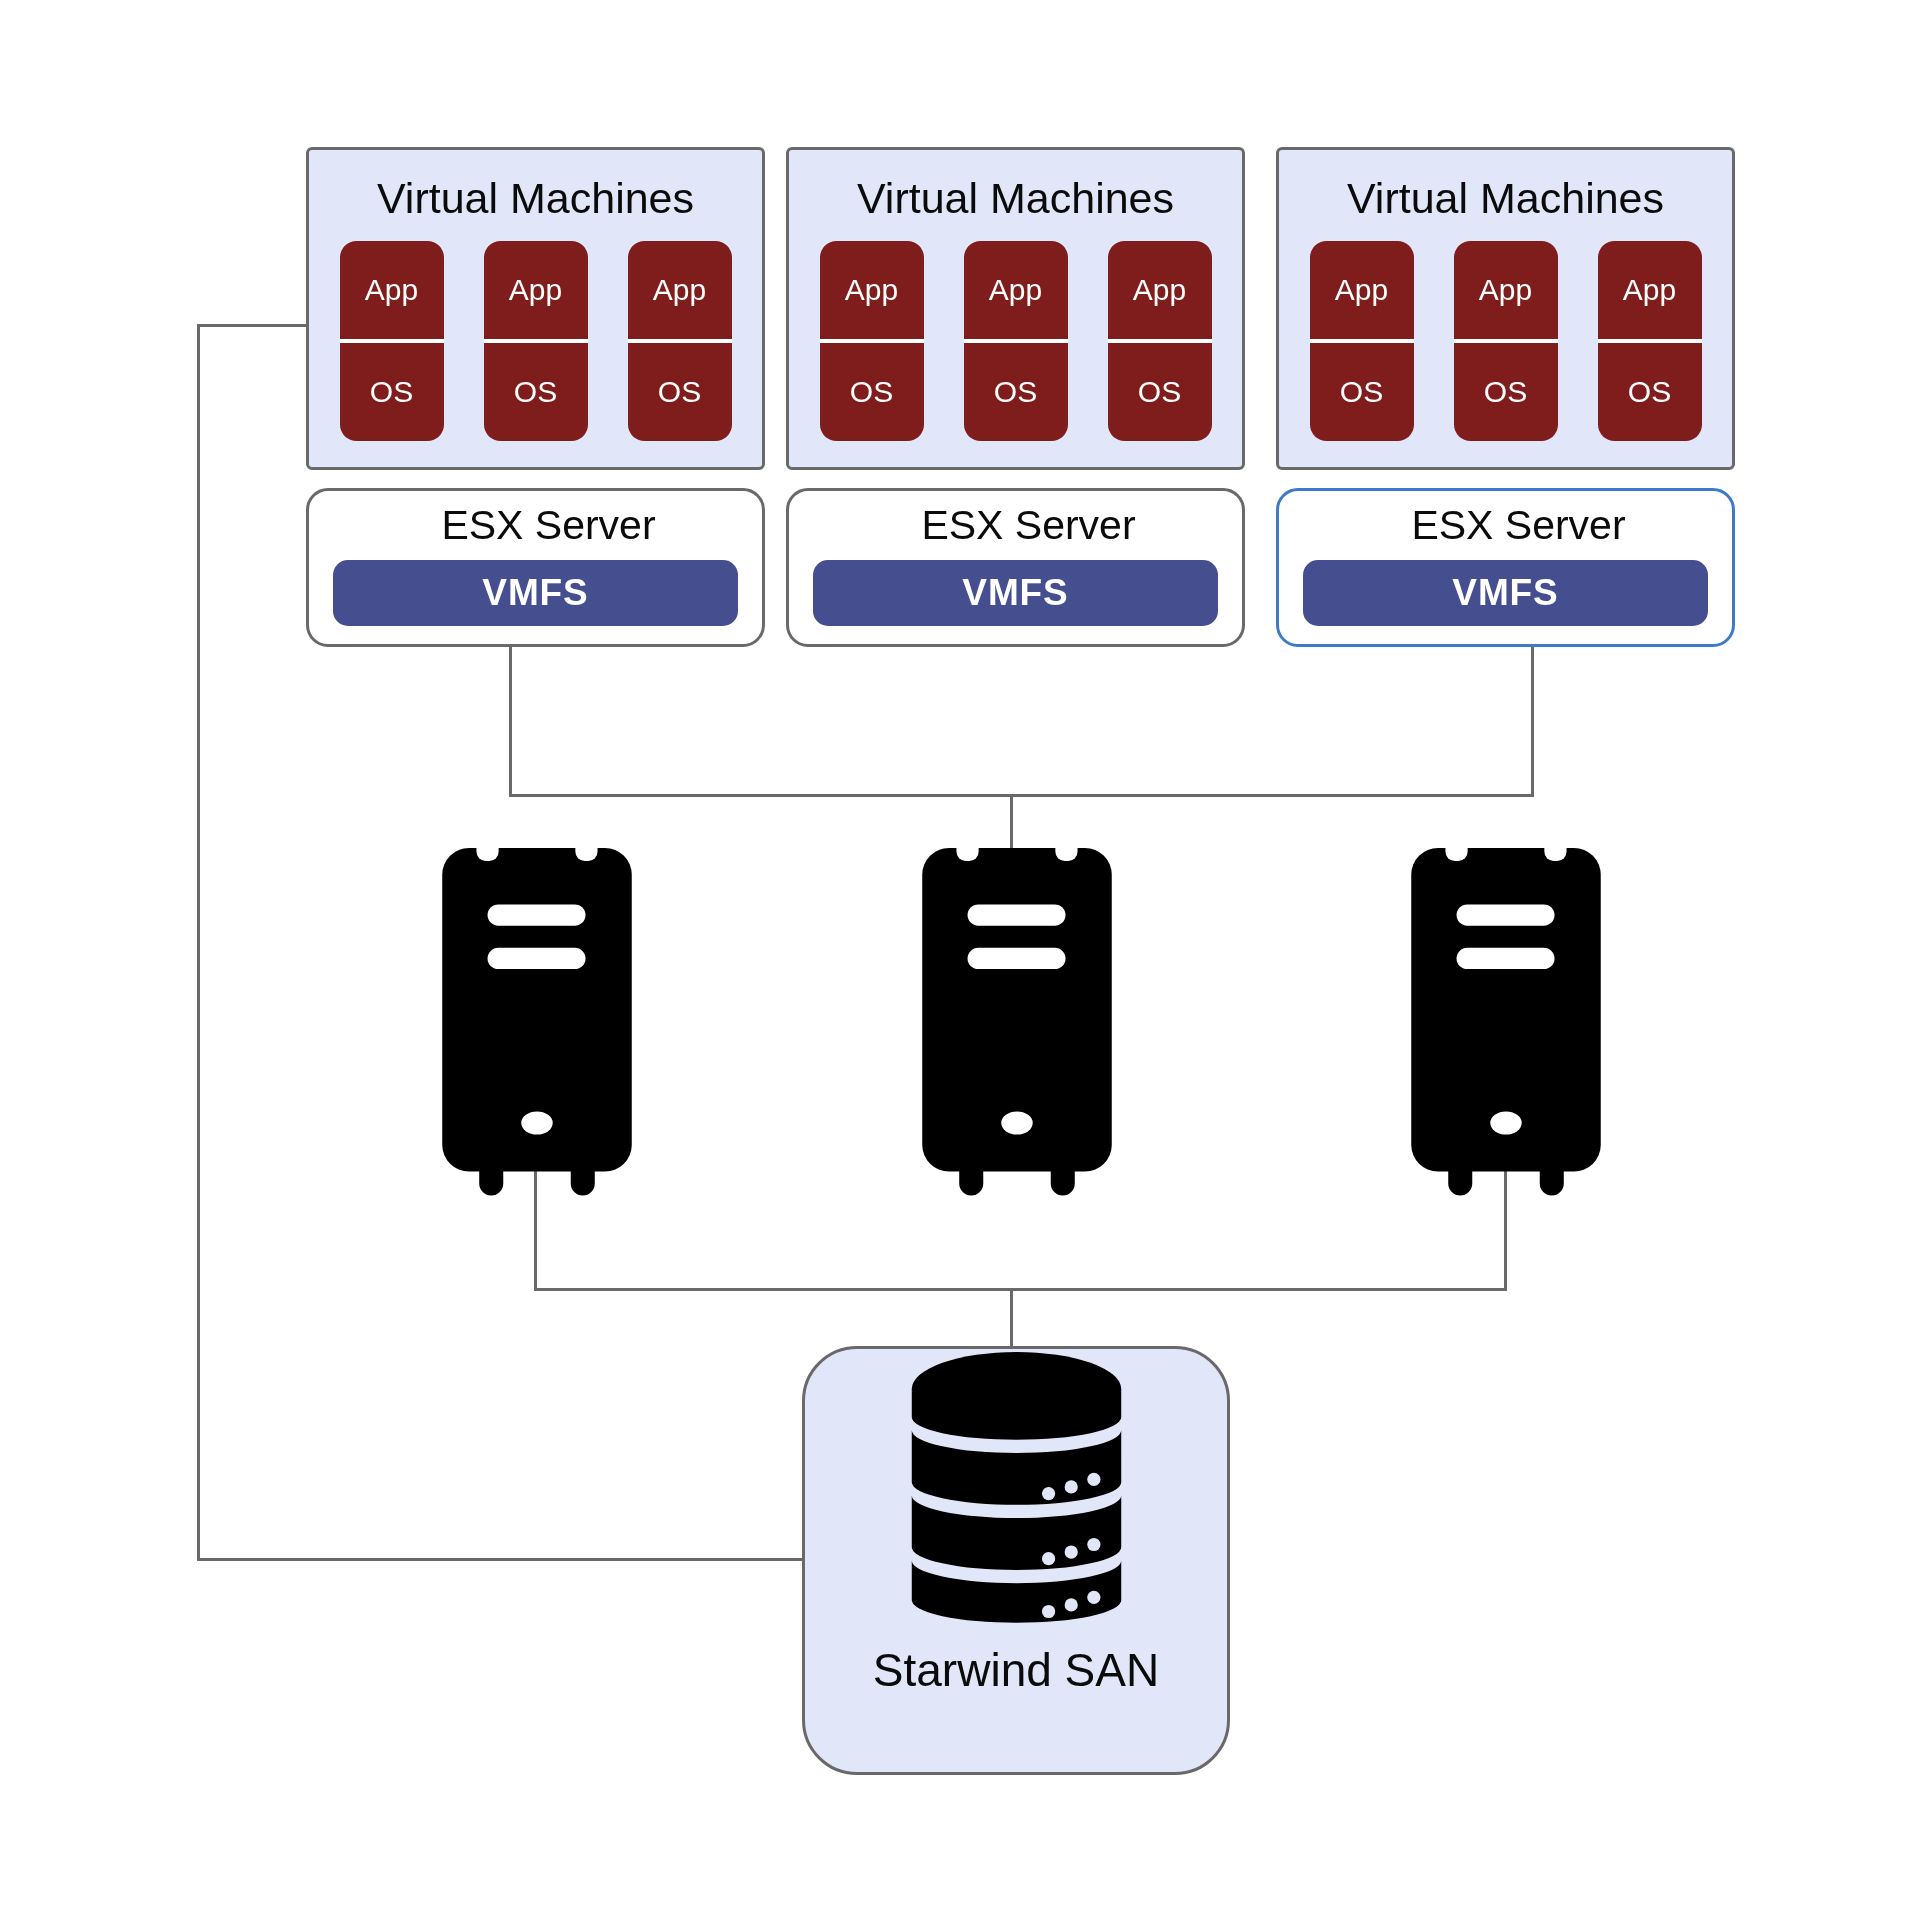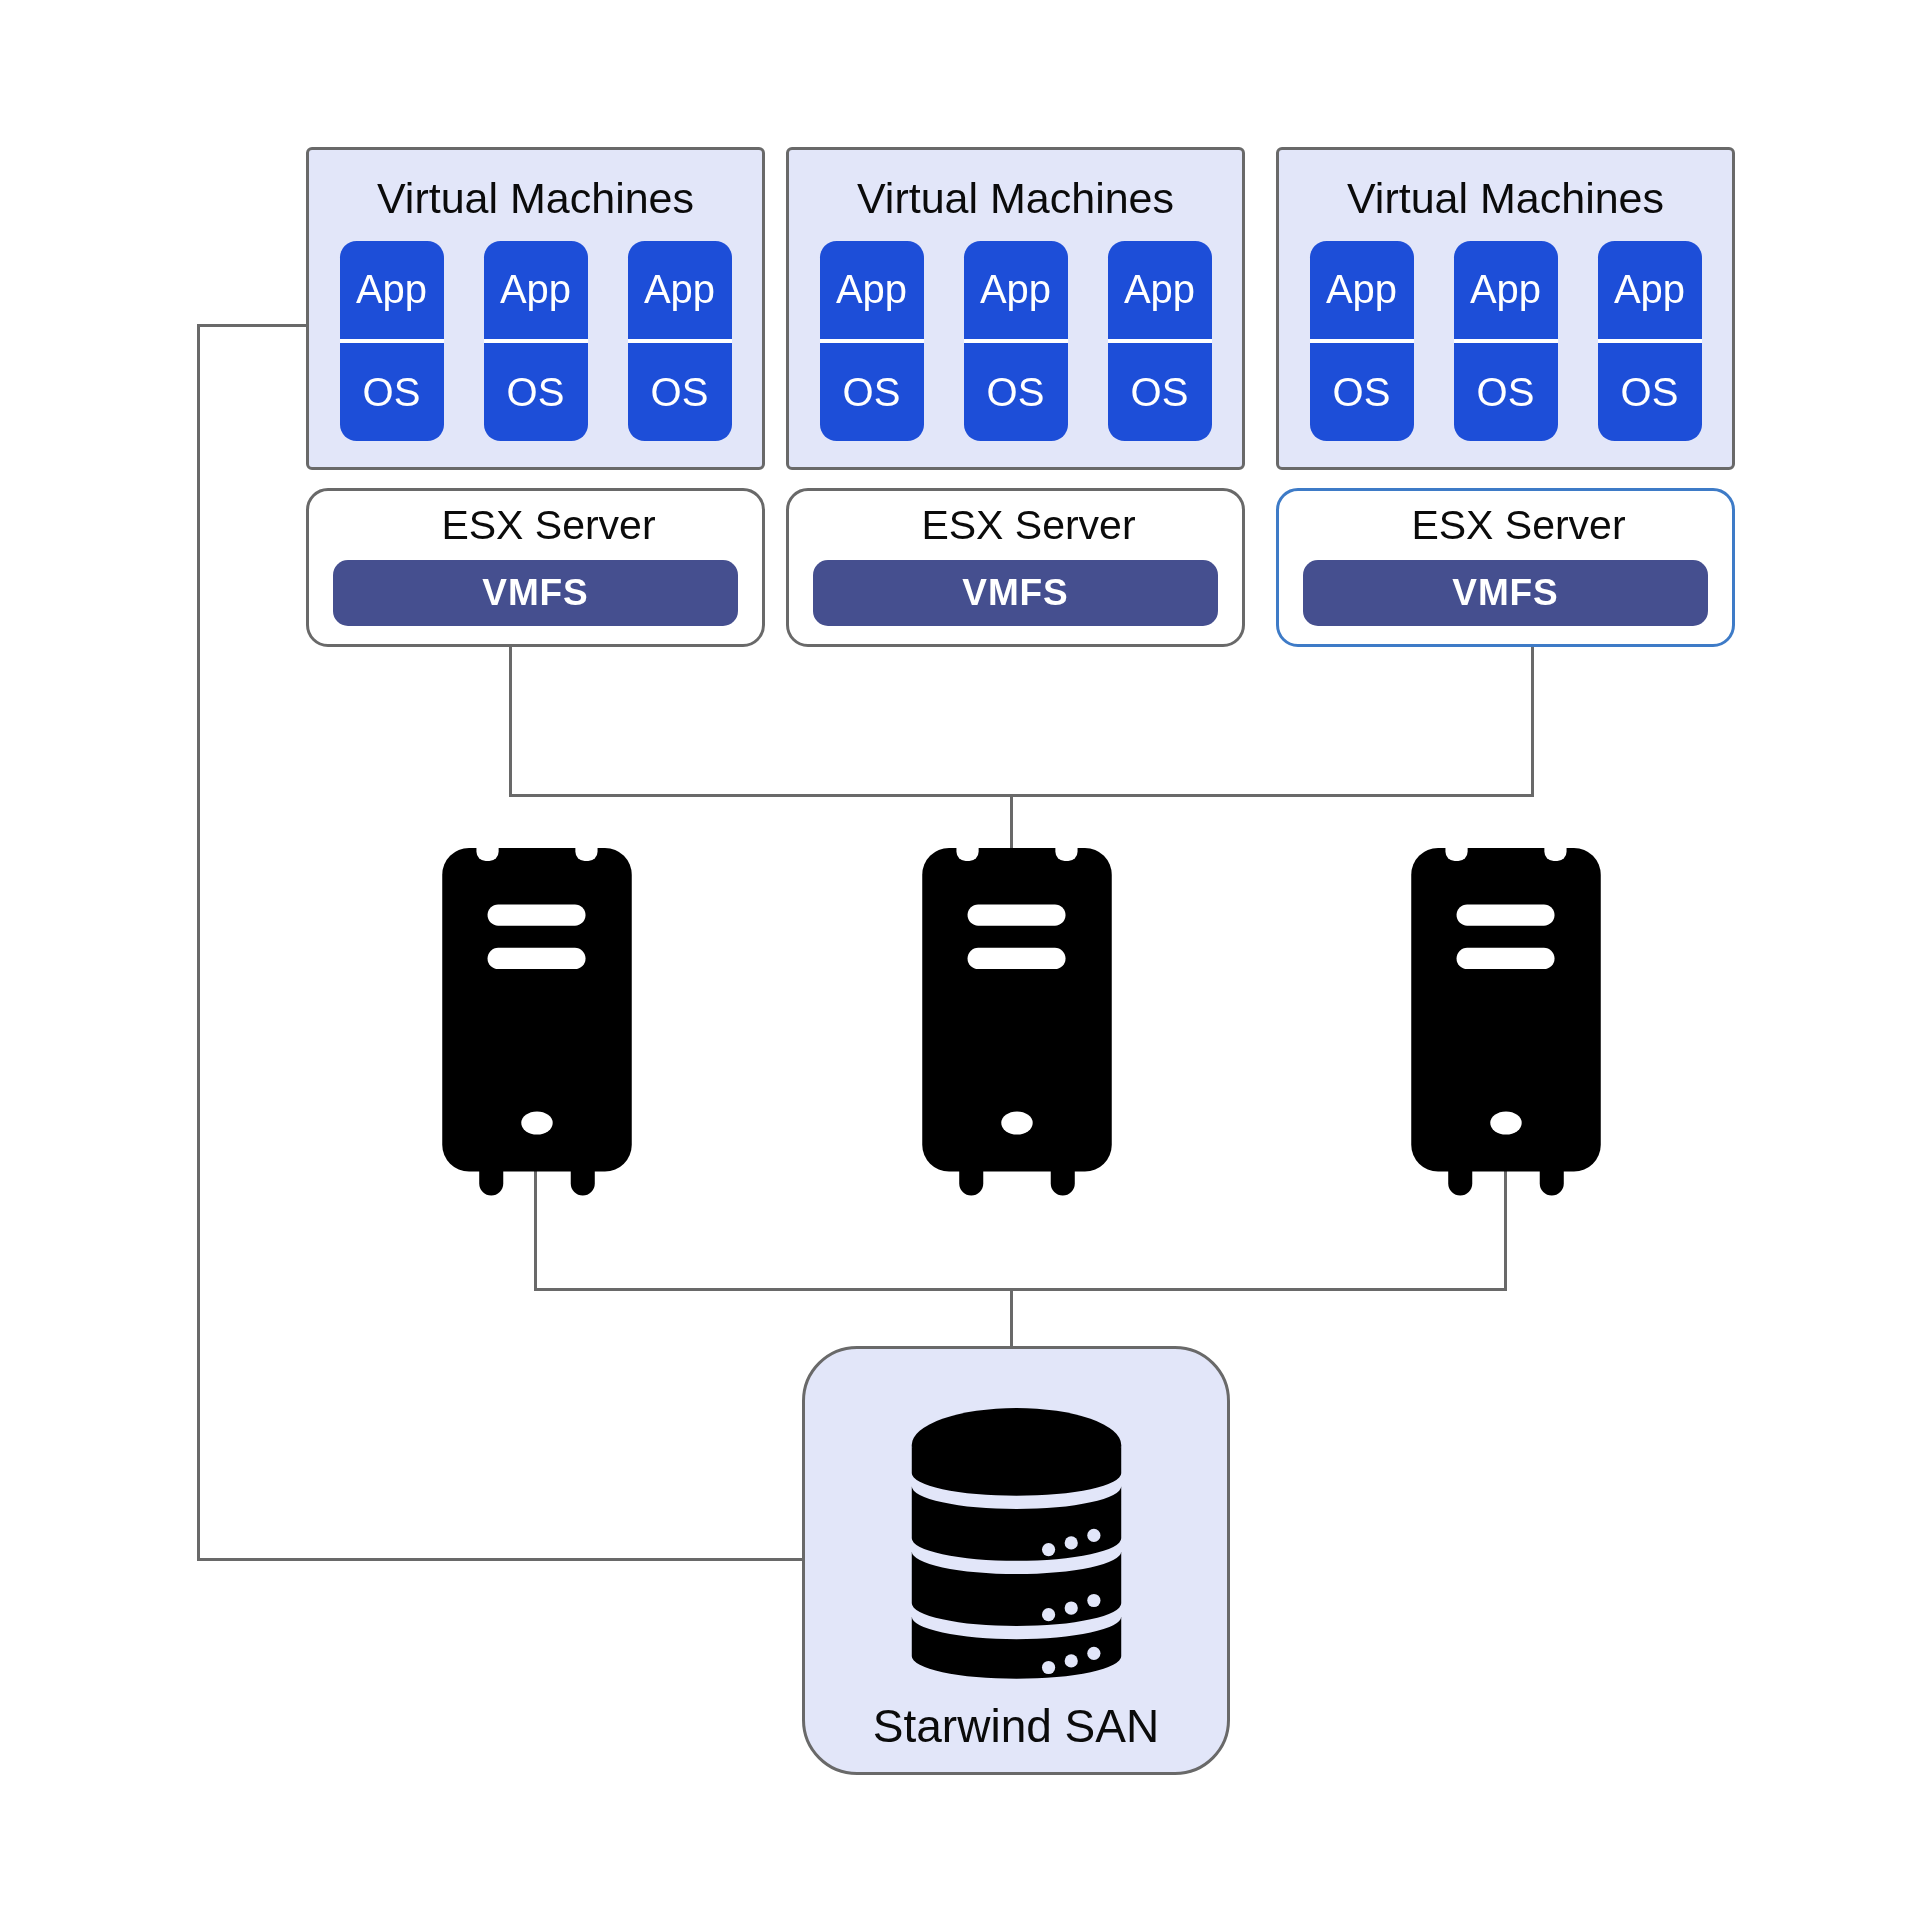--- a/index.html
+++ b/index.html
@@ -23,23 +23,23 @@
   .box-title{
     text-align:center;margin-top:27px;
     font-size:43px;line-height:1.0;color:#0b0b0b;
   }
   .vm-cards{
     position:absolute;left:0;right:0;top:91px;
     display:flex;justify-content:center;gap:40px;
   }
   .vm-card{
     width:104px;height:200px;
-    background:#1d4ed8;border-radius:16.6px;
+    background:#7f1d1d;border-radius:16.6px;
     display:flex;flex-direction:column;
-    color:#ffffff;font-size:40px;
+    color:#ffffff;font-size:30px;
   }
   .vm-card-half{flex:1;display:flex;align-items:center;justify-content:center;}
   .vm-divider{height:4.2px;background:#ffffff;}
   
   .esx-box{
     position:absolute;top:488px;width:459px;height:159px;
     box-sizing:border-box;
     background:#ffffff;
     border:3.7px solid #696969;border-radius:22px;padding-left:26px;
   }
@@ -56,21 +56,20 @@
   }
   
   .server-icon{position:absolute;top:848px;width:190px;height:349px;overflow:visible;}
   
   .san-box{
     position:absolute;left:802px;top:1346px;width:428px;height:429px;
     box-sizing:border-box;
     background:#E2E6F9;
     border:3.7px solid #696969;border-radius:55px;
     display:flex;flex-direction:column;align-items:center;
-    padding-top:56px;
   }
   .db-icon{width:217px;height:274px;}
   .san-label{margin-top:23px;font-size:46px;line-height:1.05;color:#0b0b0b;}
 </style>
 </head>
 <body>
 
 <div class="stage">
 
   <svg width="0" height="0" style="position:absolute" aria-hidden="true">

